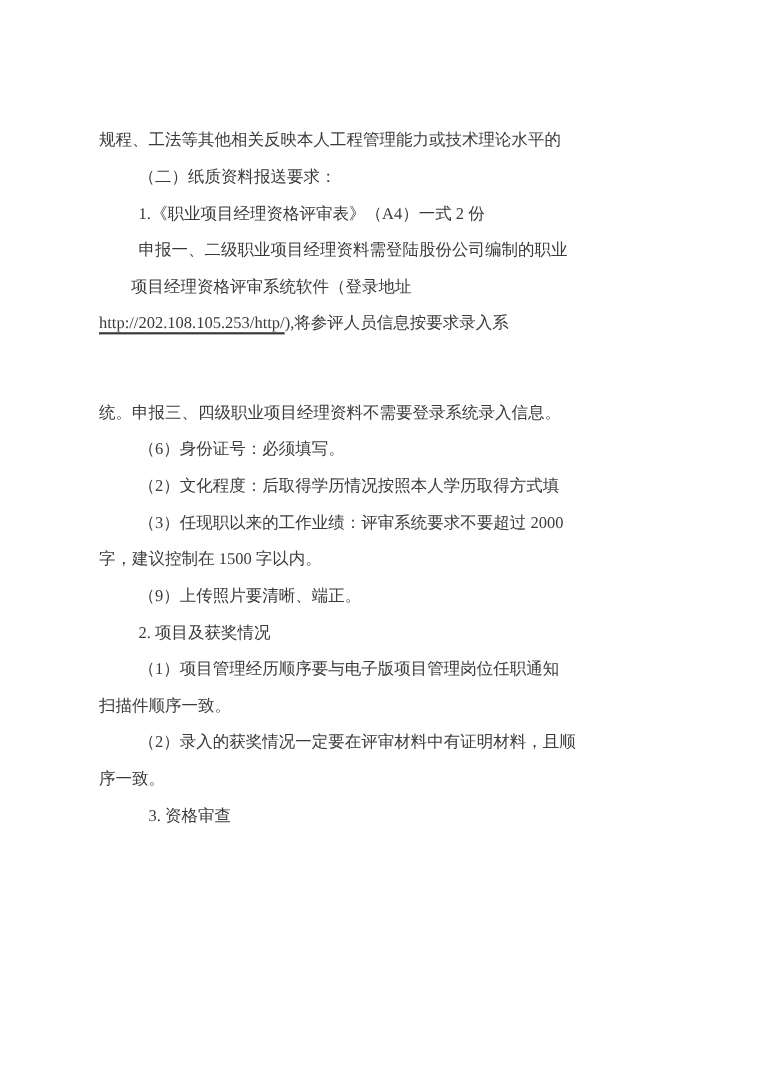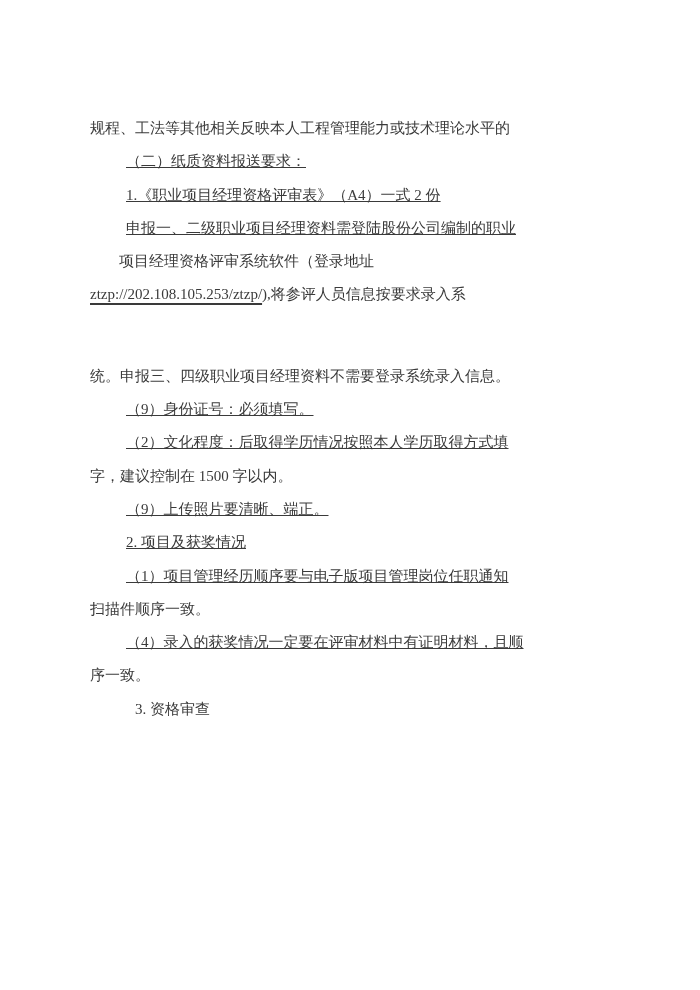--- a/index.html
+++ b/index.html
@@ -23,21 +23,21 @@
     font-size: 15px;
     line-height: 33.3px;
     color: #3a3a3a;
     -webkit-font-smoothing: antialiased;
   }
   .line {
     white-space: nowrap;
     height: 33.3px;
   }
   
-  .ind   { text-indent: 36px; text-decoration: underline; }
+  .ind   { text-indent: 36px; }
   
   .ind-b { text-indent: 53px; }
   
   .ind-c { text-indent: 45px; }
   .url {
     text-decoration: underline;
     text-decoration-thickness: 1.5px;
     text-underline-offset: 4px;
   }
 </style>
@@ -47,29 +47,30 @@
 <div class="page" style="background: rgb(255, 255, 255);">
   <div class="doc-content" style="color: rgb(58, 58, 58);">
 
     <div class="line fill" style="letter-spacing: 0px;">规程、工法等其他相关反映本人工程管理能力或技术理论水平的</div>
     <div class="line ind">（二）纸质资料报送要求：</div>
     <div class="line ind">1.《职业项目经理资格评审表》（A4）一式 2 份</div>
     <div class="line ind fill" style="letter-spacing: 0px;">申报一、二级职业项目经理资料需登陆股份公司编制的职业</div>
     <div class="line fill" style="letter-spacing: 0px; margin-left: 29px;">项目经理资格评审系统软件（登录地址</div>
 
     <div class="line fill" style="letter-spacing: 0px;">
-      <span class="url">ztzp://202.108.105.253/ztzp/</span><span>),将参评人员信息按要求录入系</span>
+      <span class="url">http://202.108.105.253/http/</span><span>),将参评人员信息按要求录入系</span>
     </div>
 
     <div class="line fill" style="letter-spacing: 0px; margin-top: 48px;">统。申报三、四级职业项目经理资料不需要登录系统录入信息。</div>
-    <div class="line ind">（9）身份证号：必须填写。</div>
+    <div class="line ind">（6）身份证号：必须填写。</div>
     <div class="line ind fill" style="letter-spacing: 0px;">（2）文化程度：后取得学历情况按照本人学历取得方式填</div>
+    <div class="line ind fill" style="letter-spacing: 0px;">（3）任现职以来的工作业绩：评审系统要求不要超过 2000</div>
     <div class="line">字，建议控制在 1500 字以内。</div>
     <div class="line ind">（9）上传照片要清晰、端正。</div>
     <div class="line ind">2. 项目及获奖情况</div>
     <div class="line ind fill" style="letter-spacing: 0px;">（1）项目管理经历顺序要与电子版项目管理岗位任职通知</div>
     <div class="line">扫描件顺序一致。</div>
-    <div class="line ind fill" style="letter-spacing: 0px;">（4）录入的获奖情况一定要在评审材料中有证明材料，且顺</div>
+    <div class="line ind fill" style="letter-spacing: 0px;">（2）录入的获奖情况一定要在评审材料中有证明材料，且顺</div>
     <div class="line">序一致。</div>
     <div class="line ind-c">3. 资格审查</div>
 
   </div>
 </div>
 
 </body></html>

